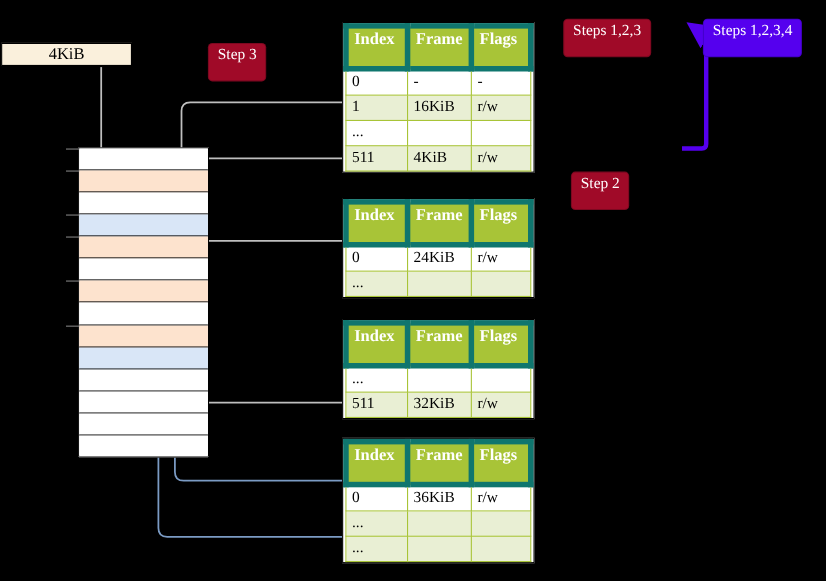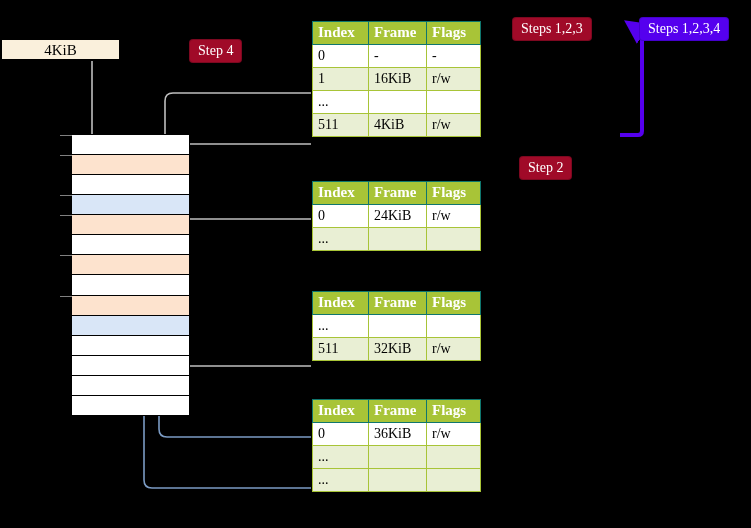--- a/index.html
+++ b/index.html
@@ -42,21 +42,21 @@
     line-height: 21px;
     text-align: center;
     box-sizing: border-box;
   }
   
   .badge {
     position: absolute;
     color: #FFFFFF;
     font-size: 14px;
     line-height: 19px;
-    padding: 1px 8px 2px 8px;
+    padding: 1px 8px 13px 8px;
     border-radius: 3px;
     white-space: nowrap;
   }
   .badge-red {
     background: #A00A28;
     box-shadow: 0 0 0 1px #7d0820;
   }
   .badge-blue {
     background: #5500EE;
     box-shadow: 0 0 0 1px #4400cc;
@@ -106,22 +106,22 @@
   .ptable table {
     border-collapse: collapse;
     table-layout: fixed;
   }
   .ptable th {
     background: #A8C437;
     color: #FFFFFF;
     font-weight: bold;
     font-size: 15px;
     text-align: left;
-    padding: 2px 5px 3px 5px;
-    border: 1px solid #0f766e;
+    padding: 2px 5px 15px 5px;
+    border: 5px solid #0f766e;
     height: 21px;
     box-sizing: border-box;
   }
   .ptable td {
     font-size: 14px;
     color: #000000;
     text-align: left;
     padding: 2px 5px 3px 5px;
     border: 1px solid #A8C437;
     height: 23px;
@@ -188,21 +188,21 @@
     </g>
 
     <g>
       <path d="M 620 135 L 638 135 Q 642 135 642 131 L 642 34
                Q 642 30 638 30 L 628 23" stroke="#5500EE" stroke-width="4" fill="none" marker-end="url(#arrow-purple)"></path>
     </g>
   </svg>
 
   <div class="kib-box">4KiB</div>
 
-  <div class="badge badge-red" id="badge-step0">Step 4</div>
+  <div class="badge badge-red" id="badge-step0">Step 3</div>
   <div class="badge badge-red" id="badge-s123">Steps 1,2,3</div>
   <div class="badge badge-blue" id="badge-s1234">Steps 1,2,3,4</div>
   <div class="badge badge-red" id="badge-step4">Step 2</div>
 
   <div class="memcol" id="memcol">
       <div class="memrow"></div>
       <div class="memrow peach"></div>
       <div class="memrow"></div>
       <div class="memrow blue"></div>
       <div class="memrow peach"></div>

